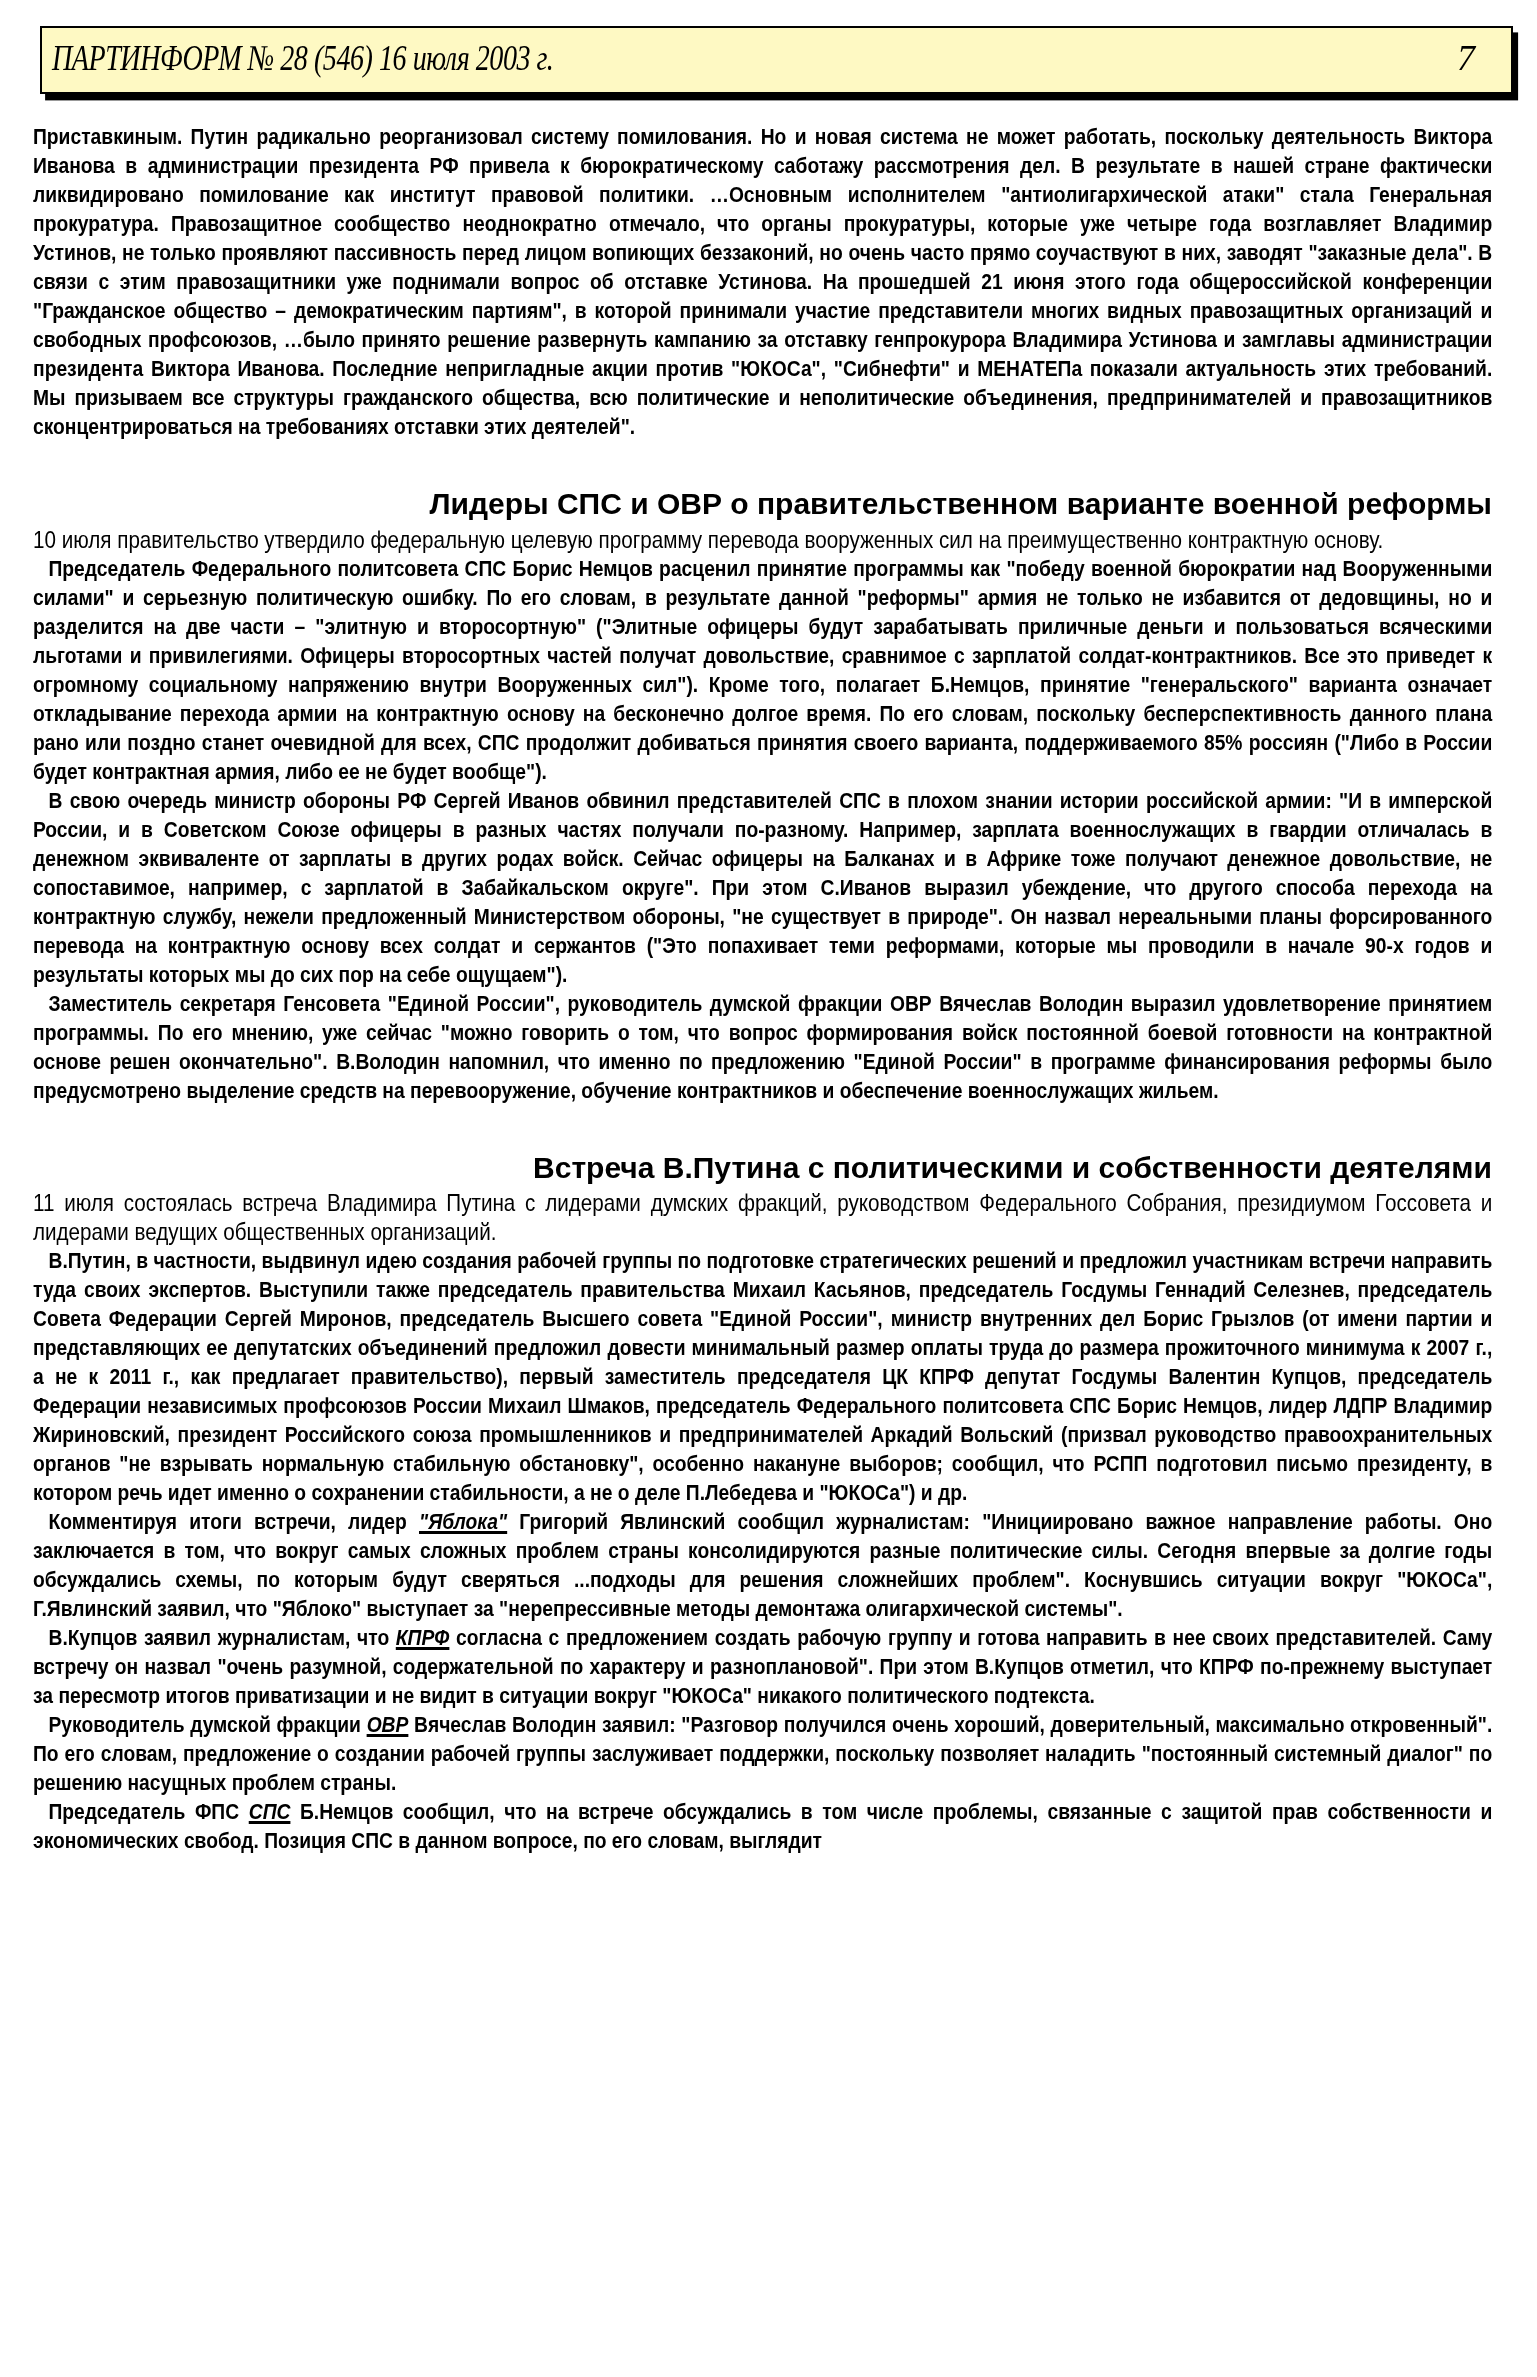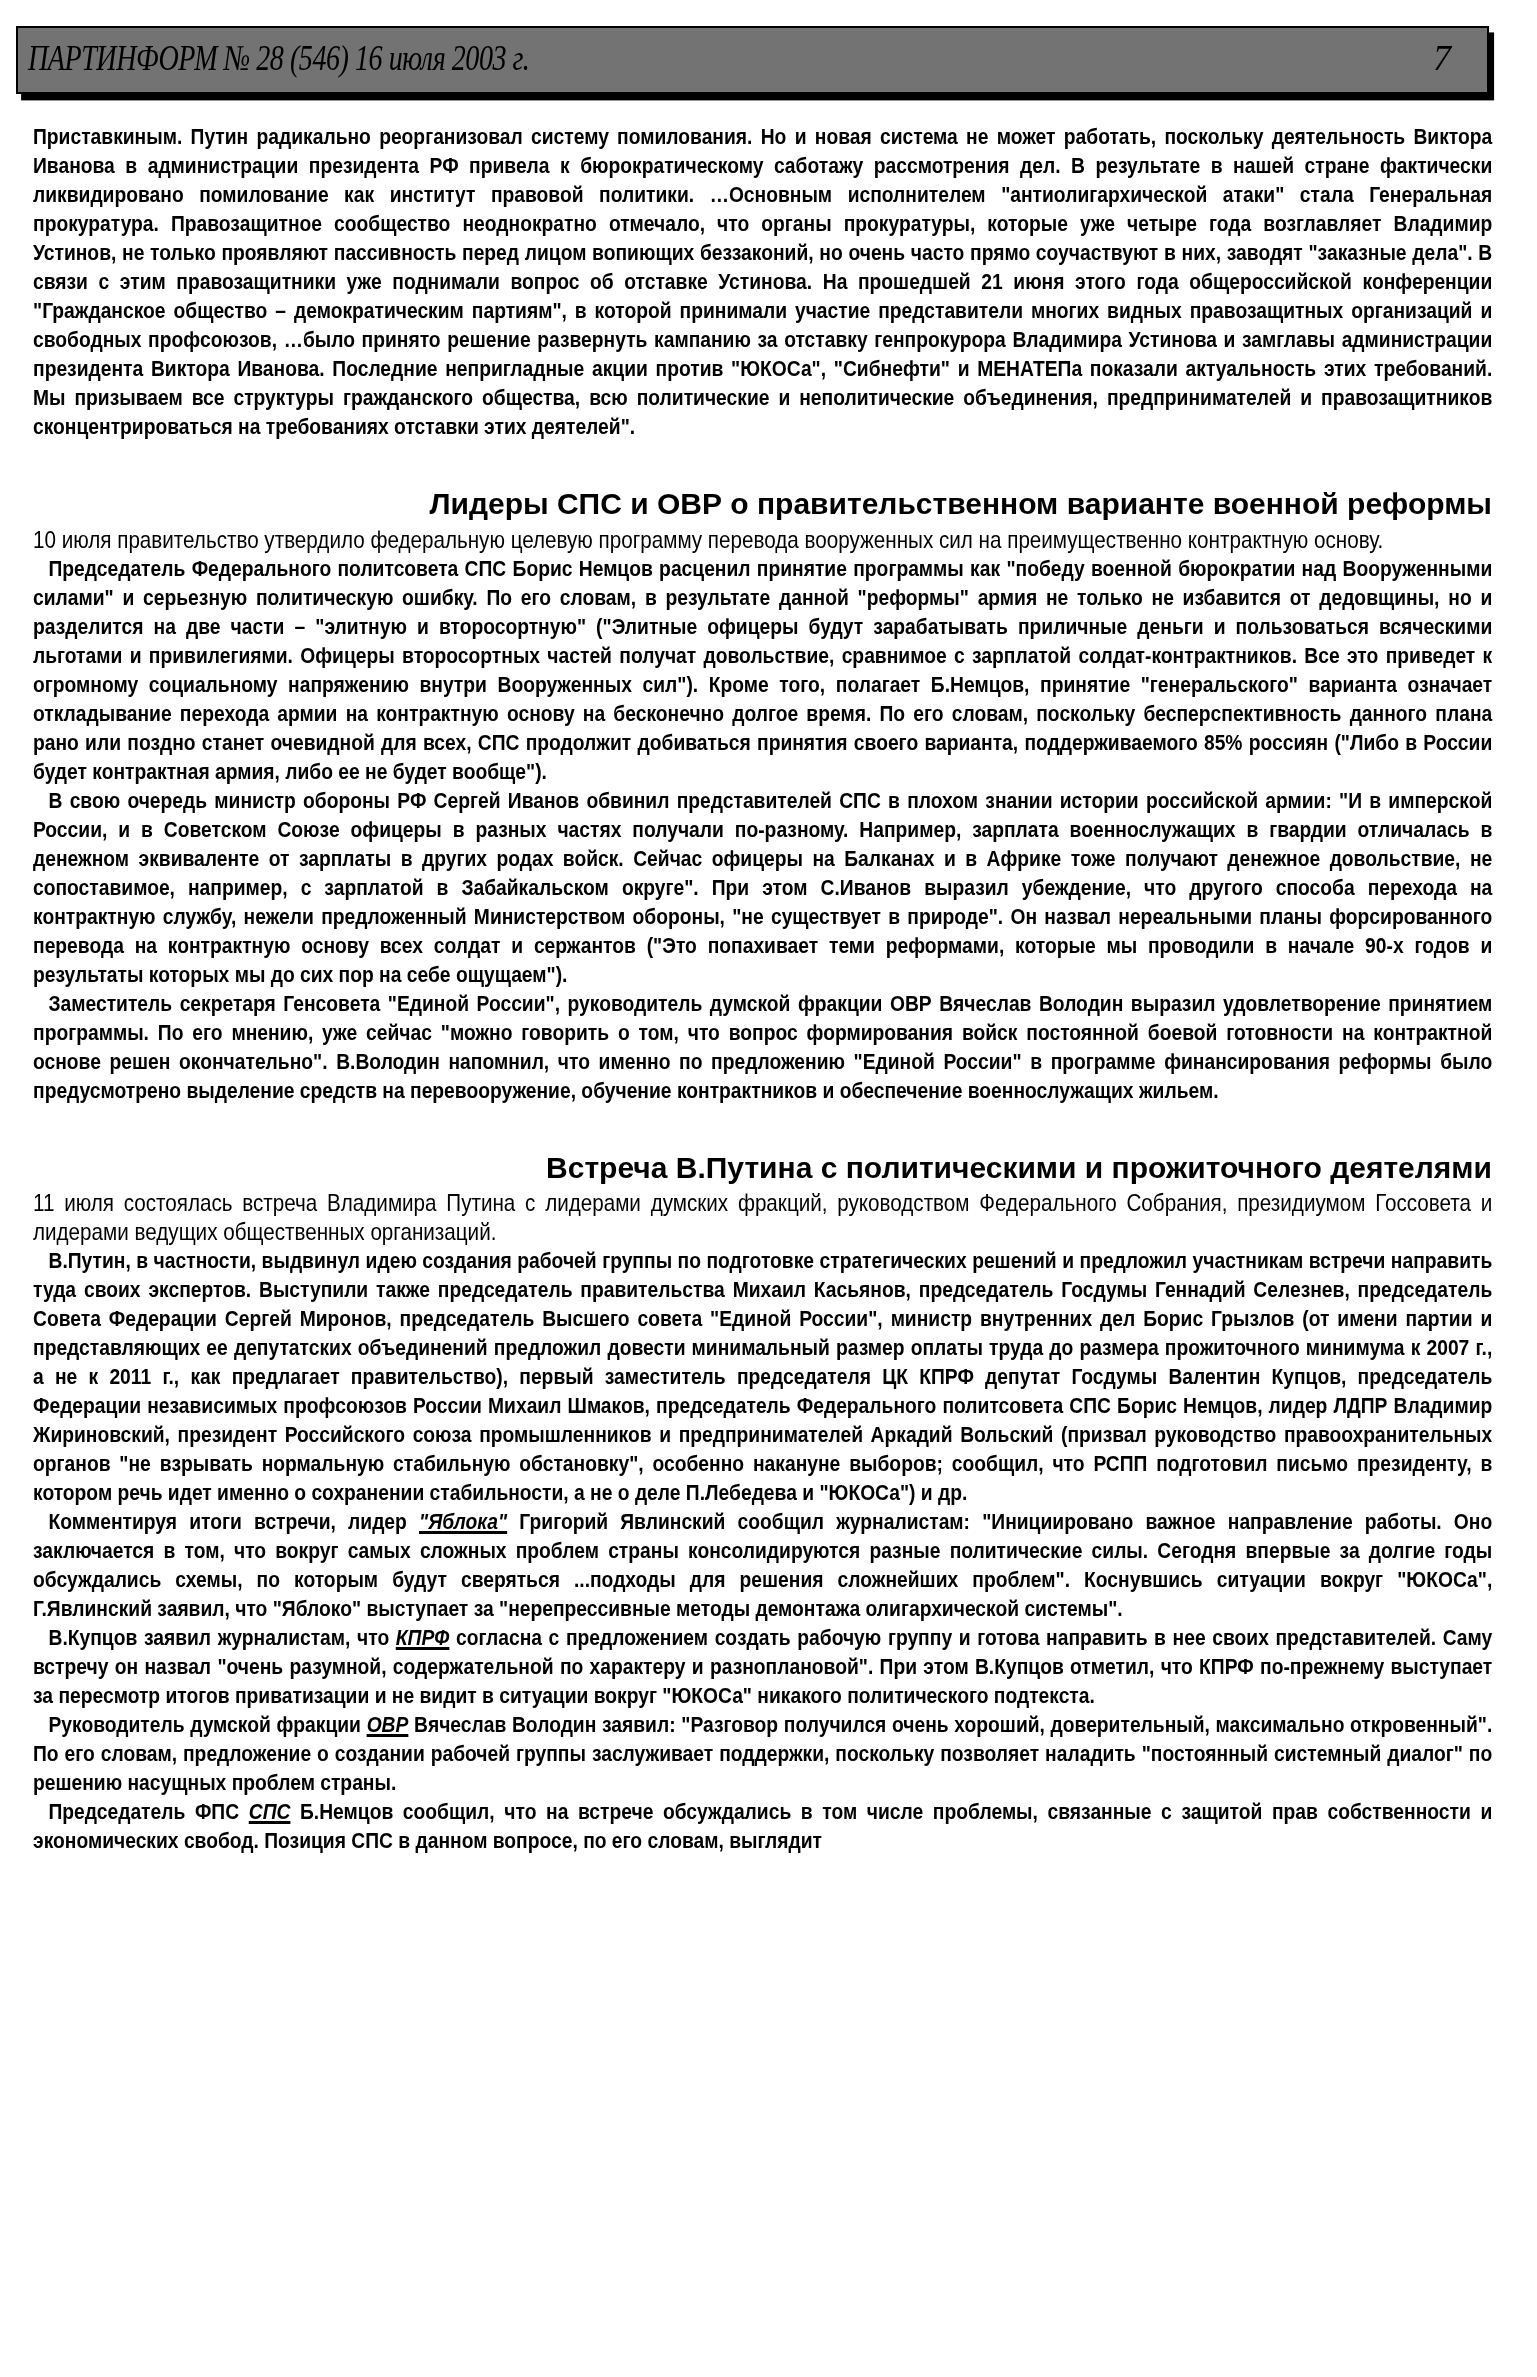--- a/index.html
+++ b/index.html
@@ -1,17 +1,17 @@
 <!DOCTYPE html>
 <html style="font-size:10.2px"><head>
 <meta charset="utf-8">
 <style>
   html,body{margin:0;padding:0;background:#fff;}
   body{width:1537px;height:2377px;position:relative;overflow:hidden;color:#000;font-family:"Liberation Sans",sans-serif;}
-  .header{position:absolute;left:16px;top:26px;width:1473px;height:68px;border:2.6px solid #000;box-shadow:5.1px 6.4px 0 #000;background:#737373;box-sizing:border-box;}
+  .header{position:absolute;left:40px;top:26px;width:1473px;height:68px;border:2.6px solid #000;box-shadow:5.1px 6.4px 0 #000;background:#fef9c3;box-sizing:border-box;}
   .header .title{position:absolute;left:10.2px;top:9px;font-family:"Liberation Serif",serif;font-style:italic;font-size:36px;transform:scaleX(0.78);transform-origin:left center;white-space:nowrap;letter-spacing:-0.6px;}
   .header .page{position:absolute;right:36px;top:9px;font-family:"Liberation Serif",serif;font-style:italic;font-size:36px;}
   .content{position:absolute;left:33px;top:122px;width:1459px;}
   p{margin:0;text-align:justify;font-size:22.4px;line-height:29px;font-weight:bold;font-stretch:condensed;}
   p.ind{text-indent:18px;}
   p.lead{font-weight:normal;font-size:24px;line-height:29px;}
   .bx{display:block;transform:scaleX(0.86);transform-origin:left top;width:116.3%;}
   h2{margin:45px 0 2.6px 22px;font-size:30px;font-weight:bold;line-height:36px;text-align:right;}
   a{color:#000;font-style:italic;text-decoration:underline;text-decoration-thickness:2.6px;}
 </style>
@@ -25,21 +25,21 @@
 
 <div class="content">
   <p class="bx">Приставкиным. Путин радикально реорганизовал систему помилования. Но и новая система не может работать, поскольку деятельность Виктора Иванова в администрации президента РФ привела к бюрократическому саботажу рассмотрения дел. В результате в нашей стране фактически ликвидировано помилование как институт правовой политики. …Основным исполнителем "антиолигархической атаки" стала Генеральная прокуратура. Правозащитное сообщество неоднократно отмечало, что органы прокуратуры, которые уже четыре года возглавляет Владимир Устинов, не только проявляют пассивность перед лицом вопиющих беззаконий, но очень часто прямо соучаствуют в них, заводят "заказные дела". В связи с этим правозащитники уже поднимали вопрос об отставке Устинова. На прошедшей 21 июня этого года общероссийской конференции "Гражданское общество – демократическим партиям", в которой принимали участие представители многих видных правозащитных организаций и свободных профсоюзов, …было принято решение развернуть кампанию за отставку генпрокурора Владимира Устинова и замглавы администрации президента Виктора Иванова. Последние непригладные акции против "ЮКОСа", "Сибнефти" и МЕНАТЕПа показали актуальность этих требований. Мы призываем все структуры гражданского общества, всю политические и неполитические объединения, предпринимателей и правозащитников сконцентрироваться на требованиях отставки этих деятелей".</p>
 
   <h2>Лидеры СПС и ОВР о правительственном варианте военной реформы</h2>
   <p class="lead bx">10 июля правительство утвердило федеральную целевую программу перевода вооруженных сил на преимущественно контрактную основу.</p>
   <p class="ind bx">Председатель Федерального политсовета СПС Борис Немцов расценил принятие программы как "победу военной бюрократии над Вооруженными силами" и серьезную политическую ошибку. По его словам, в результате данной "реформы" армия не только не избавится от дедовщины, но и разделится на две части – "элитную и второсортную" ("Элитные офицеры будут зарабатывать приличные деньги и пользоваться всяческими льготами и привилегиями. Офицеры второсортных частей получат довольствие, сравнимое с зарплатой солдат-контрактников. Все это приведет к огромному социальному напряжению внутри Вооруженных сил"). Кроме того, полагает Б.Немцов, принятие "генеральского" варианта означает откладывание перехода армии на контрактную основу на бесконечно долгое время. По его словам, поскольку бесперспективность данного плана рано или поздно станет очевидной для всех, СПС продолжит добиваться принятия своего варианта, поддерживаемого 85% россиян ("Либо в России будет контрактная армия, либо ее не будет вообще").</p>
   <p class="ind bx">В свою очередь министр обороны РФ Сергей Иванов обвинил представителей СПС в плохом знании истории российской армии: "И в имперской России, и в Советском Союзе офицеры в разных частях получали по-разному. Например, зарплата военнослужащих в гвардии отличалась в денежном эквиваленте от зарплаты в других родах войск. Сейчас офицеры на Балканах и в Африке тоже получают денежное довольствие, не сопоставимое, например, с зарплатой в Забайкальском округе". При этом С.Иванов выразил убеждение, что другого способа перехода на контрактную службу, нежели предложенный Министерством обороны, "не существует в природе". Он назвал нереальными планы форсированного перевода на контрактную основу всех солдат и сержантов ("Это попахивает теми реформами, которые мы проводили в начале 90-х годов и результаты которых мы до сих пор на себе ощущаем").</p>
   <p class="ind bx">Заместитель секретаря Генсовета "Единой России", руководитель думской фракции ОВР Вячеслав Володин выразил удовлетворение принятием программы. По его мнению, уже сейчас "можно говорить о том, что вопрос формирования войск постоянной боевой готовности на контрактной основе решен окончательно". В.Володин напомнил, что именно по предложению "Единой России" в программе финансирования реформы было предусмотрено выделение средств на перевооружение, обучение контрактников и обеспечение военнослужащих жильем.</p>
 
-  <h2>Встреча В.Путина с политическими и прожиточного деятелями</h2>
+  <h2>Встреча В.Путина с политическими и собственности деятелями</h2>
   <p class="lead bx">11 июля состоялась встреча Владимира Путина с лидерами думских фракций, руководством Федерального Собрания, президиумом Госсовета и лидерами ведущих общественных организаций.</p>
   <p class="ind bx">В.Путин, в частности, выдвинул идею создания рабочей группы по подготовке стратегических решений и предложил участникам встречи направить туда своих экспертов. Выступили также председатель правительства Михаил Касьянов, председатель Госдумы Геннадий Селезнев, председатель Совета Федерации Сергей Миронов, председатель Высшего совета "Единой России", министр внутренних дел Борис Грызлов (от имени партии и представляющих ее депутатских объединений предложил довести минимальный размер оплаты труда до размера прожиточного минимума к 2007 г., а не к 2011 г., как предлагает правительство), первый заместитель председателя ЦК КПРФ депутат Госдумы Валентин Купцов, председатель Федерации независимых профсоюзов России Михаил Шмаков, председатель Федерального политсовета СПС Борис Немцов, лидер ЛДПР Владимир Жириновский, президент Российского союза промышленников и предпринимателей Аркадий Вольский (призвал руководство правоохранительных органов "не взрывать нормальную стабильную обстановку", особенно накануне выборов; сообщил, что РСПП подготовил письмо президенту, в котором речь идет именно о сохранении стабильности, а не о деле П.Лебедева и "ЮКОСа") и др.</p>
 
   <p class="ind bx"><span>Комментируя итоги встречи, лидер </span><a>"Яблока"</a><span> Григорий Явлинский сообщил журналистам: "Инициировано важное направление работы. Оно заключается в том, что вокруг самых сложных проблем страны консолидируются разные политические силы. Сегодня впервые за долгие годы обсуждались схемы, по которым будут сверяться ...подходы для решения сложнейших проблем". Коснувшись ситуации вокруг "ЮКОСа", Г.Явлинский заявил, что "Яблоко" выступает за "нерепрессивные методы демонтажа олигархической системы".</span></p>
   <p class="ind bx"><span>В.Купцов заявил журналистам, что </span><a>КПРФ</a><span> согласна с предложением создать рабочую группу и готова направить в нее своих представителей. Саму встречу он назвал "очень разумной, содержательной по характеру и разноплановой". При этом В.Купцов отметил, что КПРФ по-прежнему выступает за пересмотр итогов приватизации и не видит в ситуации вокруг "ЮКОСа" никакого политического подтекста.</span></p>
   <p class="ind bx"><span>Руководитель думской фракции </span><a>ОВР</a><span> Вячеслав Володин заявил: "Разговор получился очень хороший, доверительный, максимально откровенный". По его словам, предложение о создании рабочей группы заслуживает поддержки, поскольку позволяет наладить "постоянный системный диалог" по решению насущных проблем страны.</span></p>
   <p class="ind bx"><span>Председатель ФПС </span><a>СПС</a><span> Б.Немцов сообщил, что на встрече обсуждались в том числе проблемы, связанные с защитой прав собственности и экономических свобод. Позиция СПС в данном вопросе, по его словам, выглядит</span></p>
 </div>
 
 

